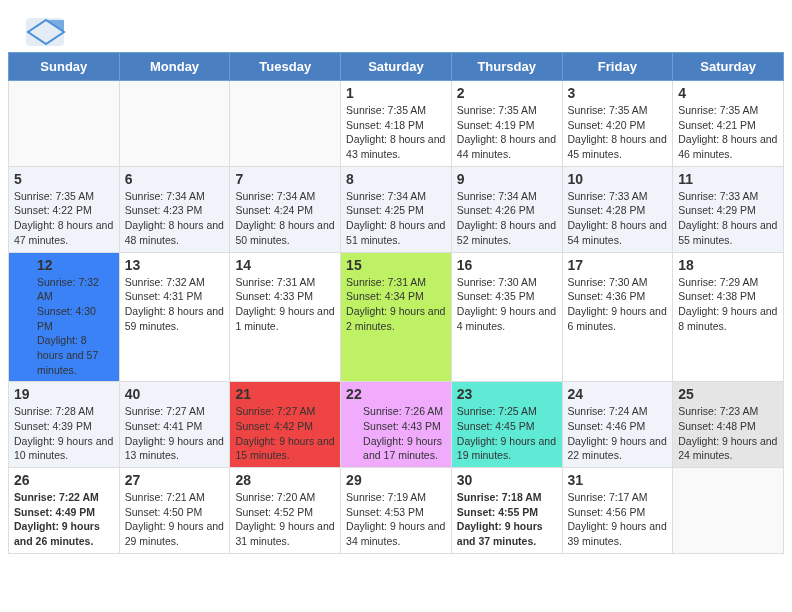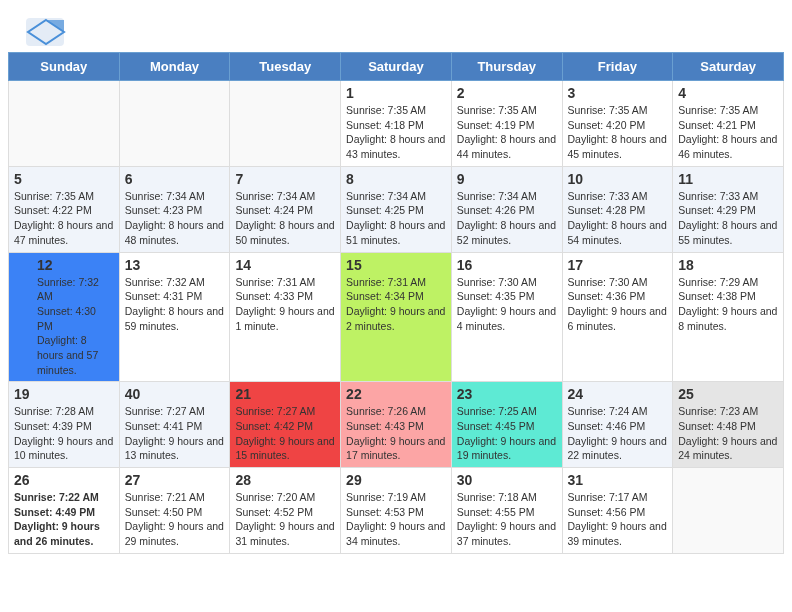--- a/index.html
+++ b/index.html
@@ -188,23 +188,23 @@
             <div class="day-info" style="white-space: pre-line;">Sunrise: 7:27 AM
 Sunset: 4:41 PM
 Daylight: 9 hours and 13 minutes.</div>
           </td>
           <td style="background: #ef4444;">
             <div class="day-num">21</div>
             <div class="day-info" style="white-space: pre-line;">Sunrise: 7:27 AM
 Sunset: 4:42 PM
 Daylight: 9 hours and 15 minutes.</div>
           </td>
-          <td style="background: #fca5a5;">
+          <td style="background: #f0abfc;">
             <div class="day-num">22</div>
-            <div class="day-info" style="white-space: pre-line;">Sunrise: 7:26 AM
+            <div class="day-info" style="white-space: pre-line; margin-left: 17px;">Sunrise: 7:26 AM
 Sunset: 4:43 PM
 Daylight: 9 hours and 17 minutes.</div>
           </td>
           <td style="background: #5eead4;">
             <div class="day-num">23</div>
             <div class="day-info" style="white-space: pre-line;">Sunrise: 7:25 AM
 Sunset: 4:45 PM
 Daylight: 9 hours and 19 minutes.</div>
           </td>
           <td style="background: rgb(240, 244, 250);">
@@ -240,21 +240,21 @@
 Daylight: 9 hours and 31 minutes.</div>
           </td>
           <td style="background: rgb(255, 255, 255);">
             <div class="day-num">29</div>
             <div class="day-info" style="white-space: pre-line;">Sunrise: 7:19 AM
 Sunset: 4:53 PM
 Daylight: 9 hours and 34 minutes.</div>
           </td>
           <td style="background: rgb(255, 255, 255);">
             <div class="day-num">30</div>
-            <div class="day-info" style="white-space: pre-line;">Sunrise: 7:18 AM
+            <div class="day-info" style="white-space: pre-line; font-weight: bold;">Sunrise: 7:18 AM
 Sunset: 4:55 PM
 Daylight: 9 hours and 37 minutes.</div>
           </td>
           <td style="background: rgb(255, 255, 255);">
             <div class="day-num">31</div>
             <div class="day-info" style="white-space: pre-line;">Sunrise: 7:17 AM
 Sunset: 4:56 PM
 Daylight: 9 hours and 39 minutes.</div>
           </td>
           <td class="empty"></td>

